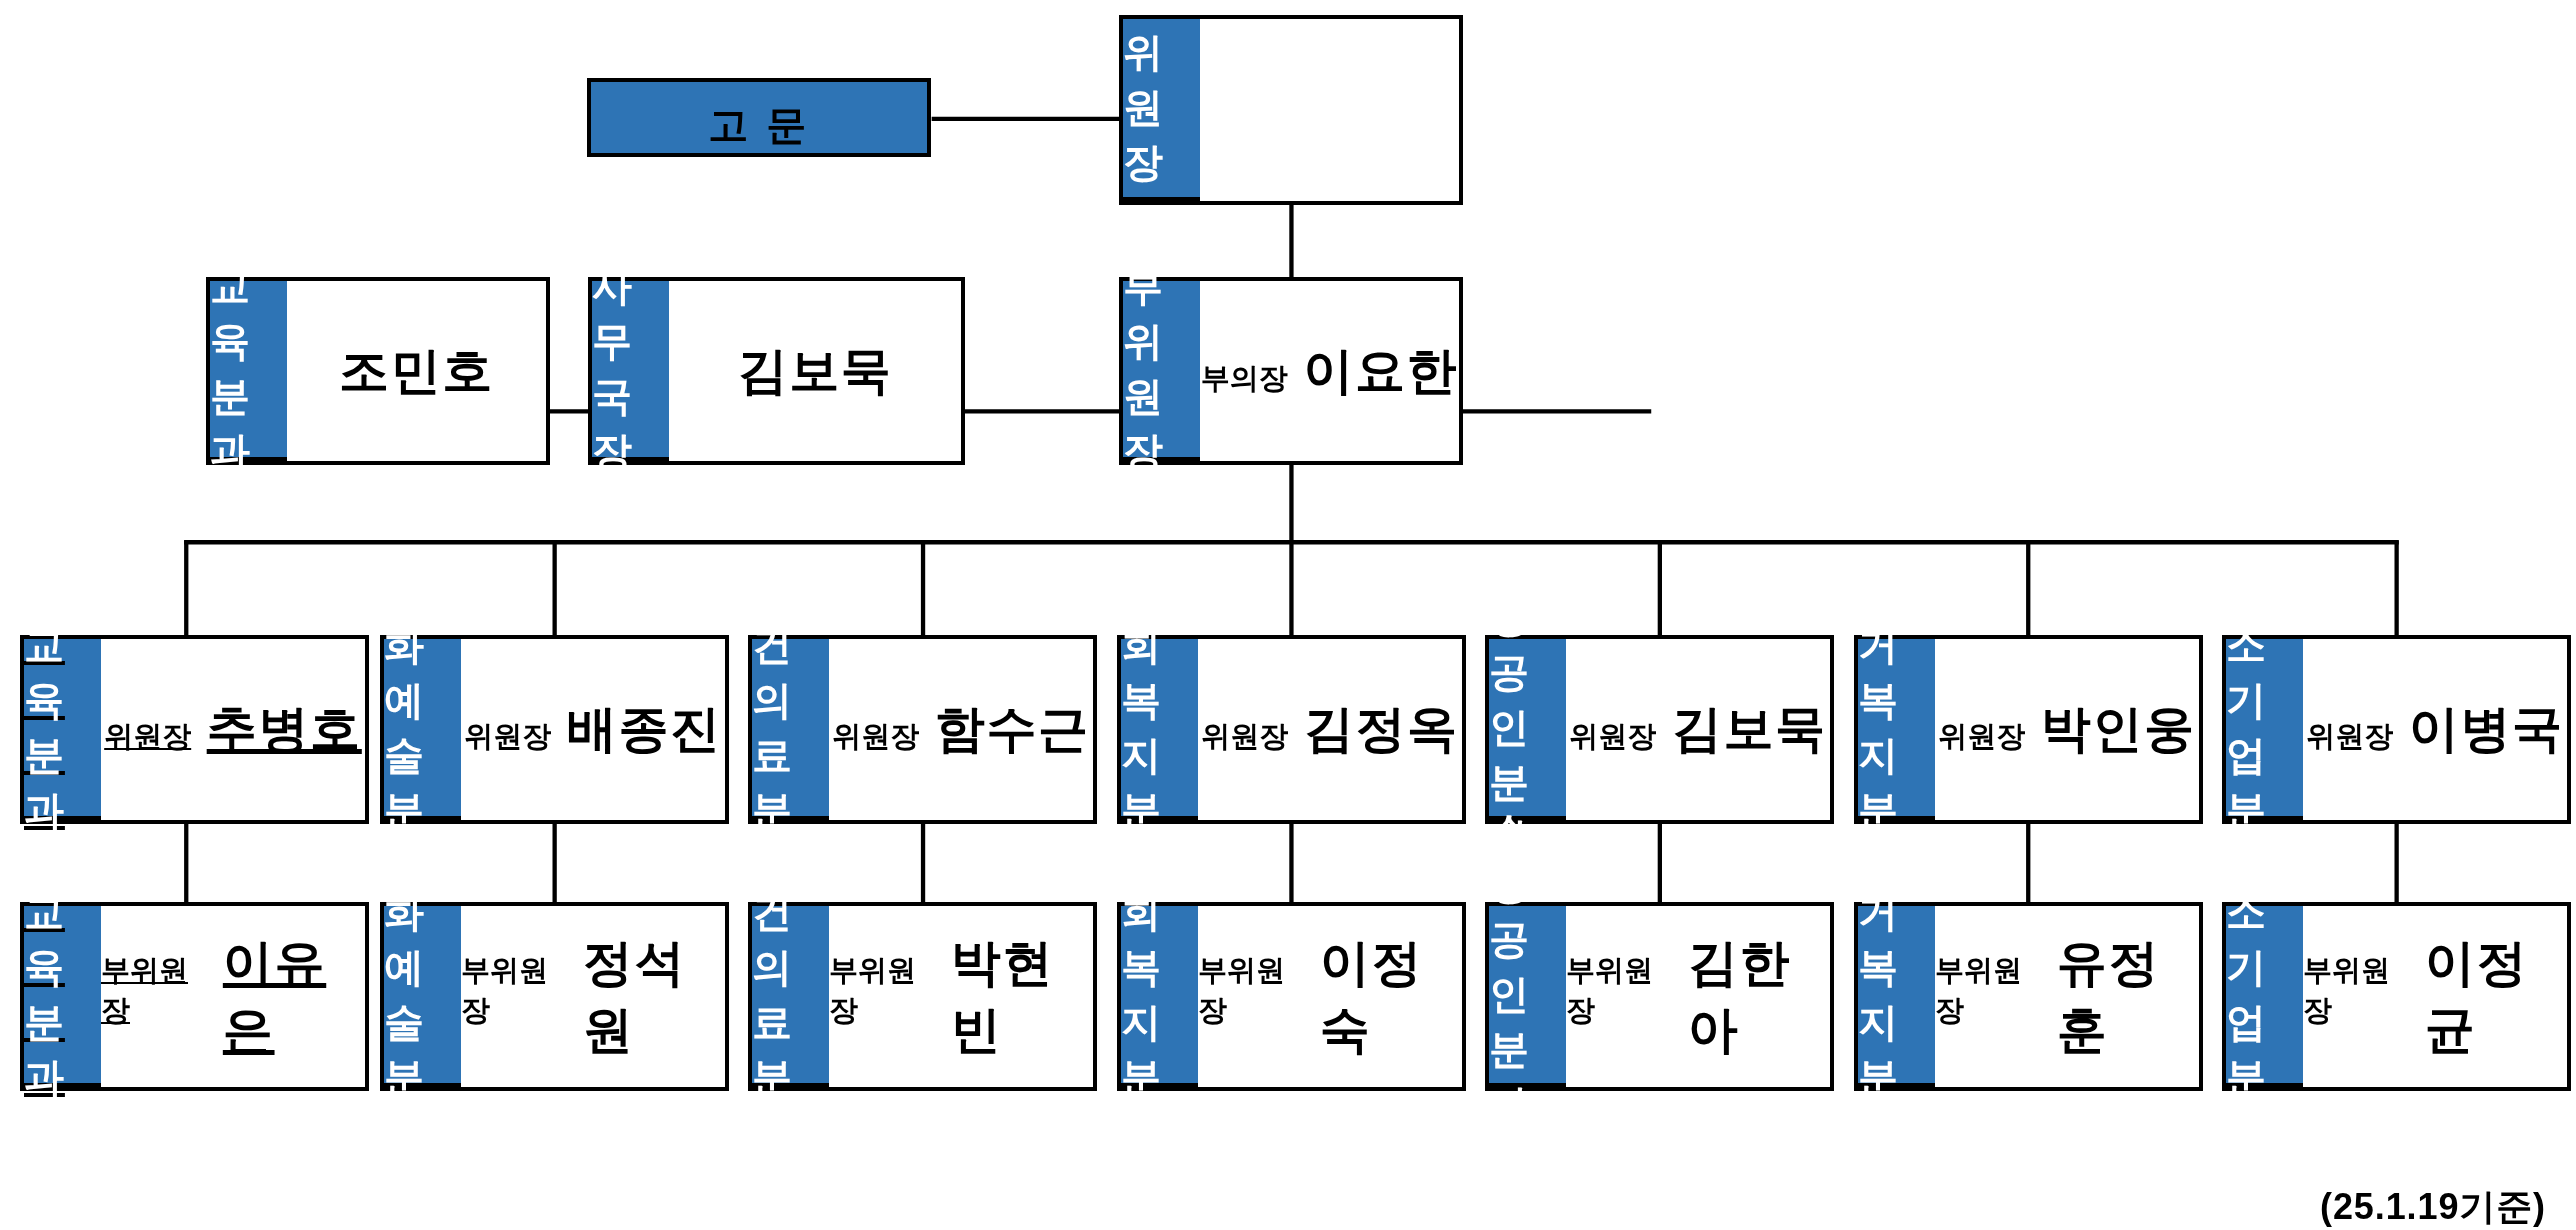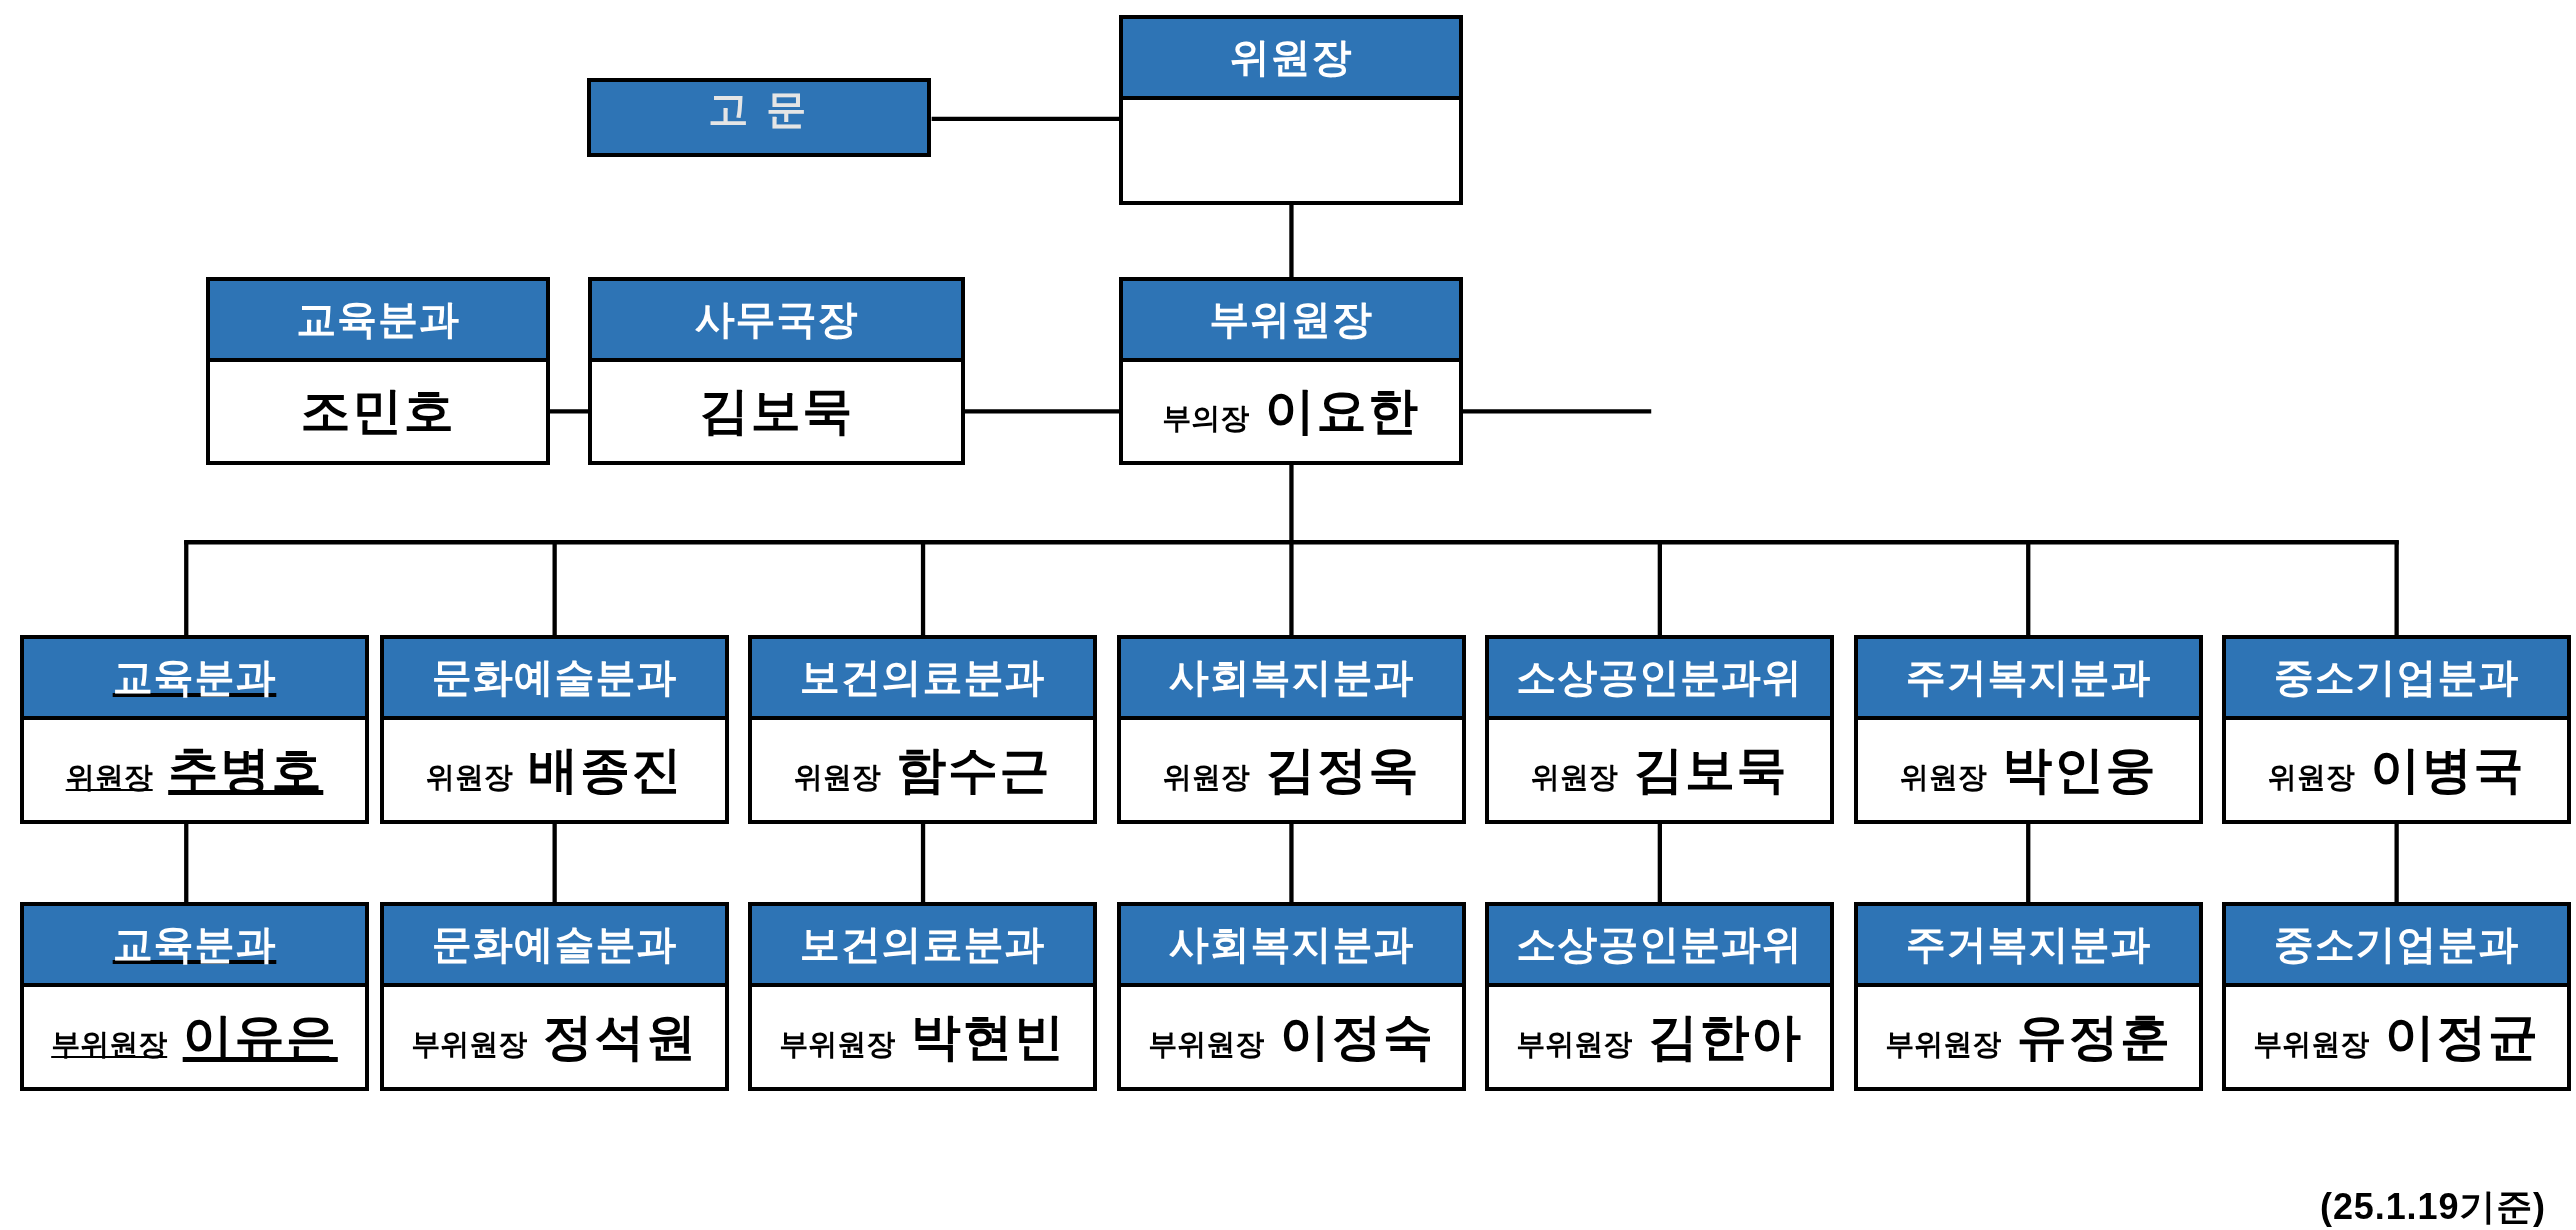--- a/index.html
+++ b/index.html
@@ -7,39 +7,39 @@
     width:2576px;height:1230px;position:relative;
     background:var(--page-bg,#ffffff);
     font-family:"Liberation Sans",sans-serif;
     color:#000;
   }
   .chart{position:absolute;left:0;top:0;width:2576px;height:1230px;}
   svg.connectors{position:absolute;left:0;top:0;}
   .box{
     position:absolute;box-sizing:border-box;
     border:4.3px solid var(--line-color,#000000);
-    background:#fff;display:flex;flex-direction:column;
+    background:#fff;display:flex;
   }
   .hdr{
     background:var(--accent-color,#2e74b5);
     border-bottom:4.3px solid var(--line-color,#000000);
     color:#fff;font-weight:bold;font-size:40px;
     display:flex;align-items:center;justify-content:center;
     flex:0 0 77px;letter-spacing:0.9px;
   }
   .bdy{flex:1;display:flex;align-items:center;justify-content:center;}
   .inner{display:flex;align-items:baseline;gap:15.5px;}
   .role{font-size:29px;font-weight:bold;}
   .nm{font-size:50px;font-weight:bold;letter-spacing:1.7px;}
   .solidbox{
     position:absolute;box-sizing:border-box;
     border:4.3px solid var(--line-color,#000000);
     background:var(--accent-color,#2e74b5);
-    color:#e5e5e5;font-weight:bold;font-size:40px;letter-spacing:3.4px;
-    display:flex;align-items:flex-start;justify-content:center;
+    color:#000000;font-weight:bold;font-size:40px;letter-spacing:3.4px;
+    display:flex;align-items:flex-end;justify-content:center;
   }
   
   .pos-chairman{left:1119px;top:14.6px;width:344px;height:190px;}
   .pos-advisor{left:587px;top:78px;width:344px;height:79px;}
   .pos-pr{left:206px;top:277px;width:344px;height:188px;}
   .pos-sg{left:588px;top:277px;width:377px;height:188px;}
   .pos-vc{left:1119px;top:277px;width:344px;height:188px;}
   .pos-pa{left:1649px;top:277px;width:344px;height:188px;}
   .row3{top:635px;width:349px;height:189px;}
   .row4{top:902px;width:349px;height:189px;}

